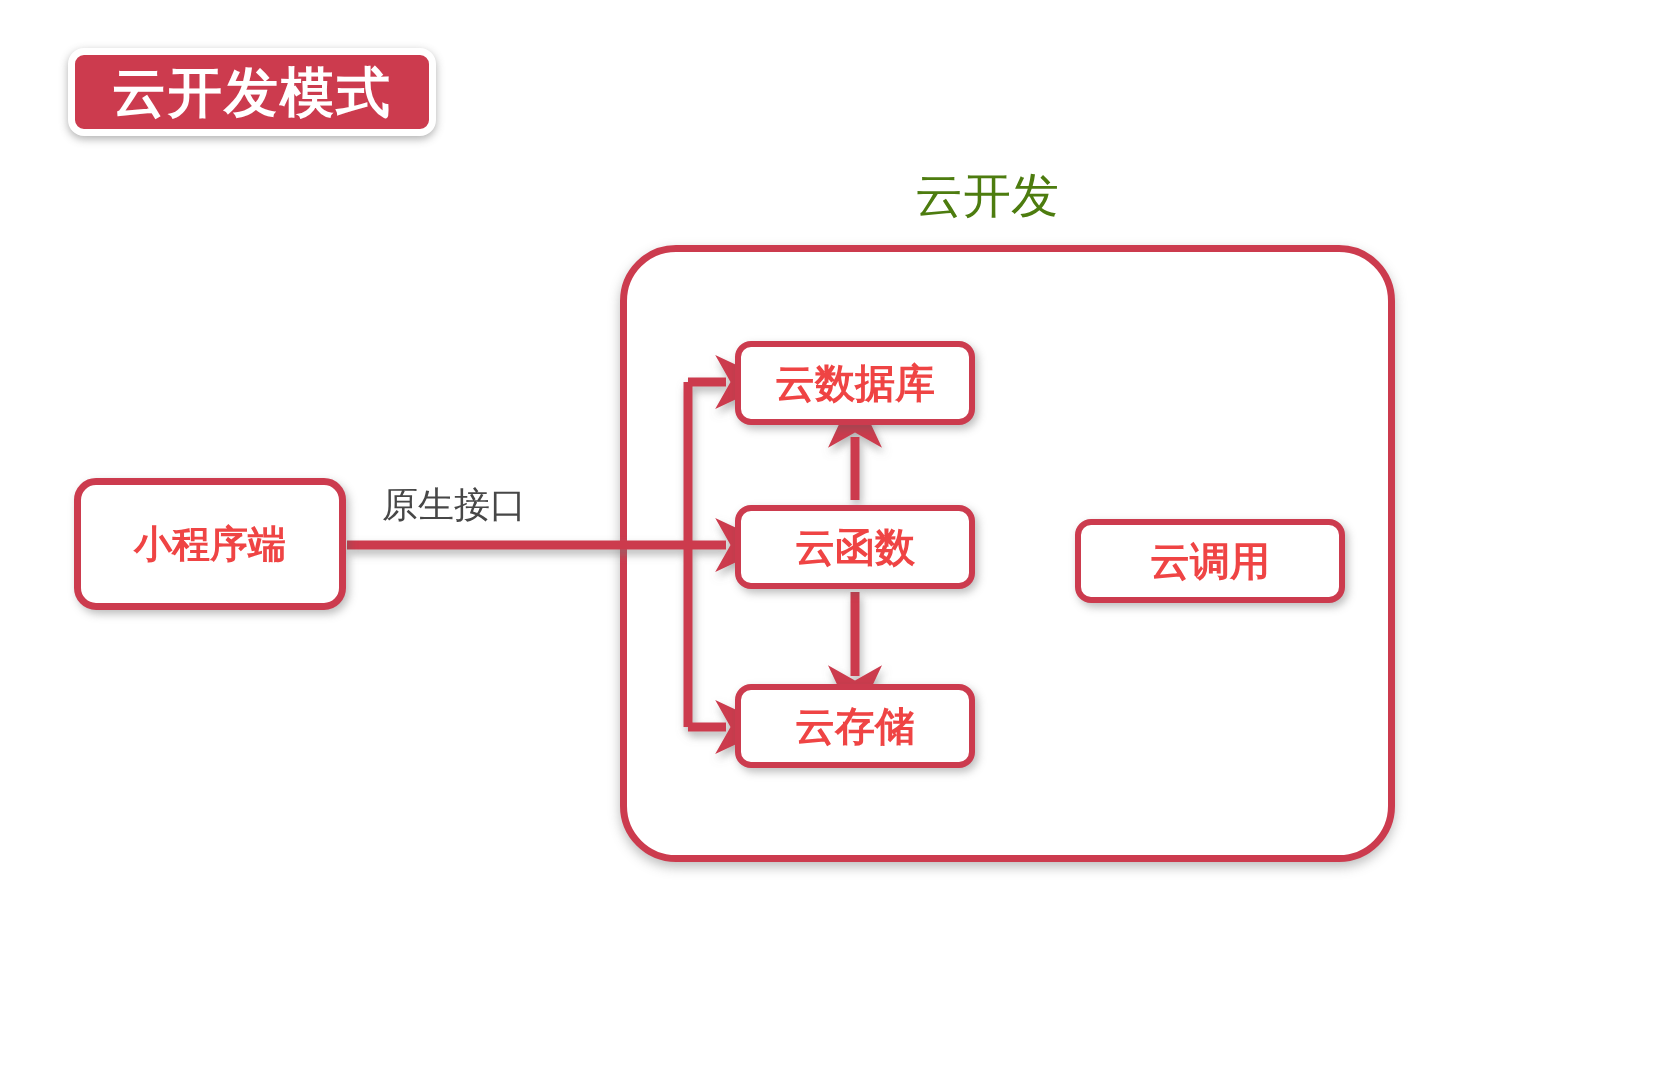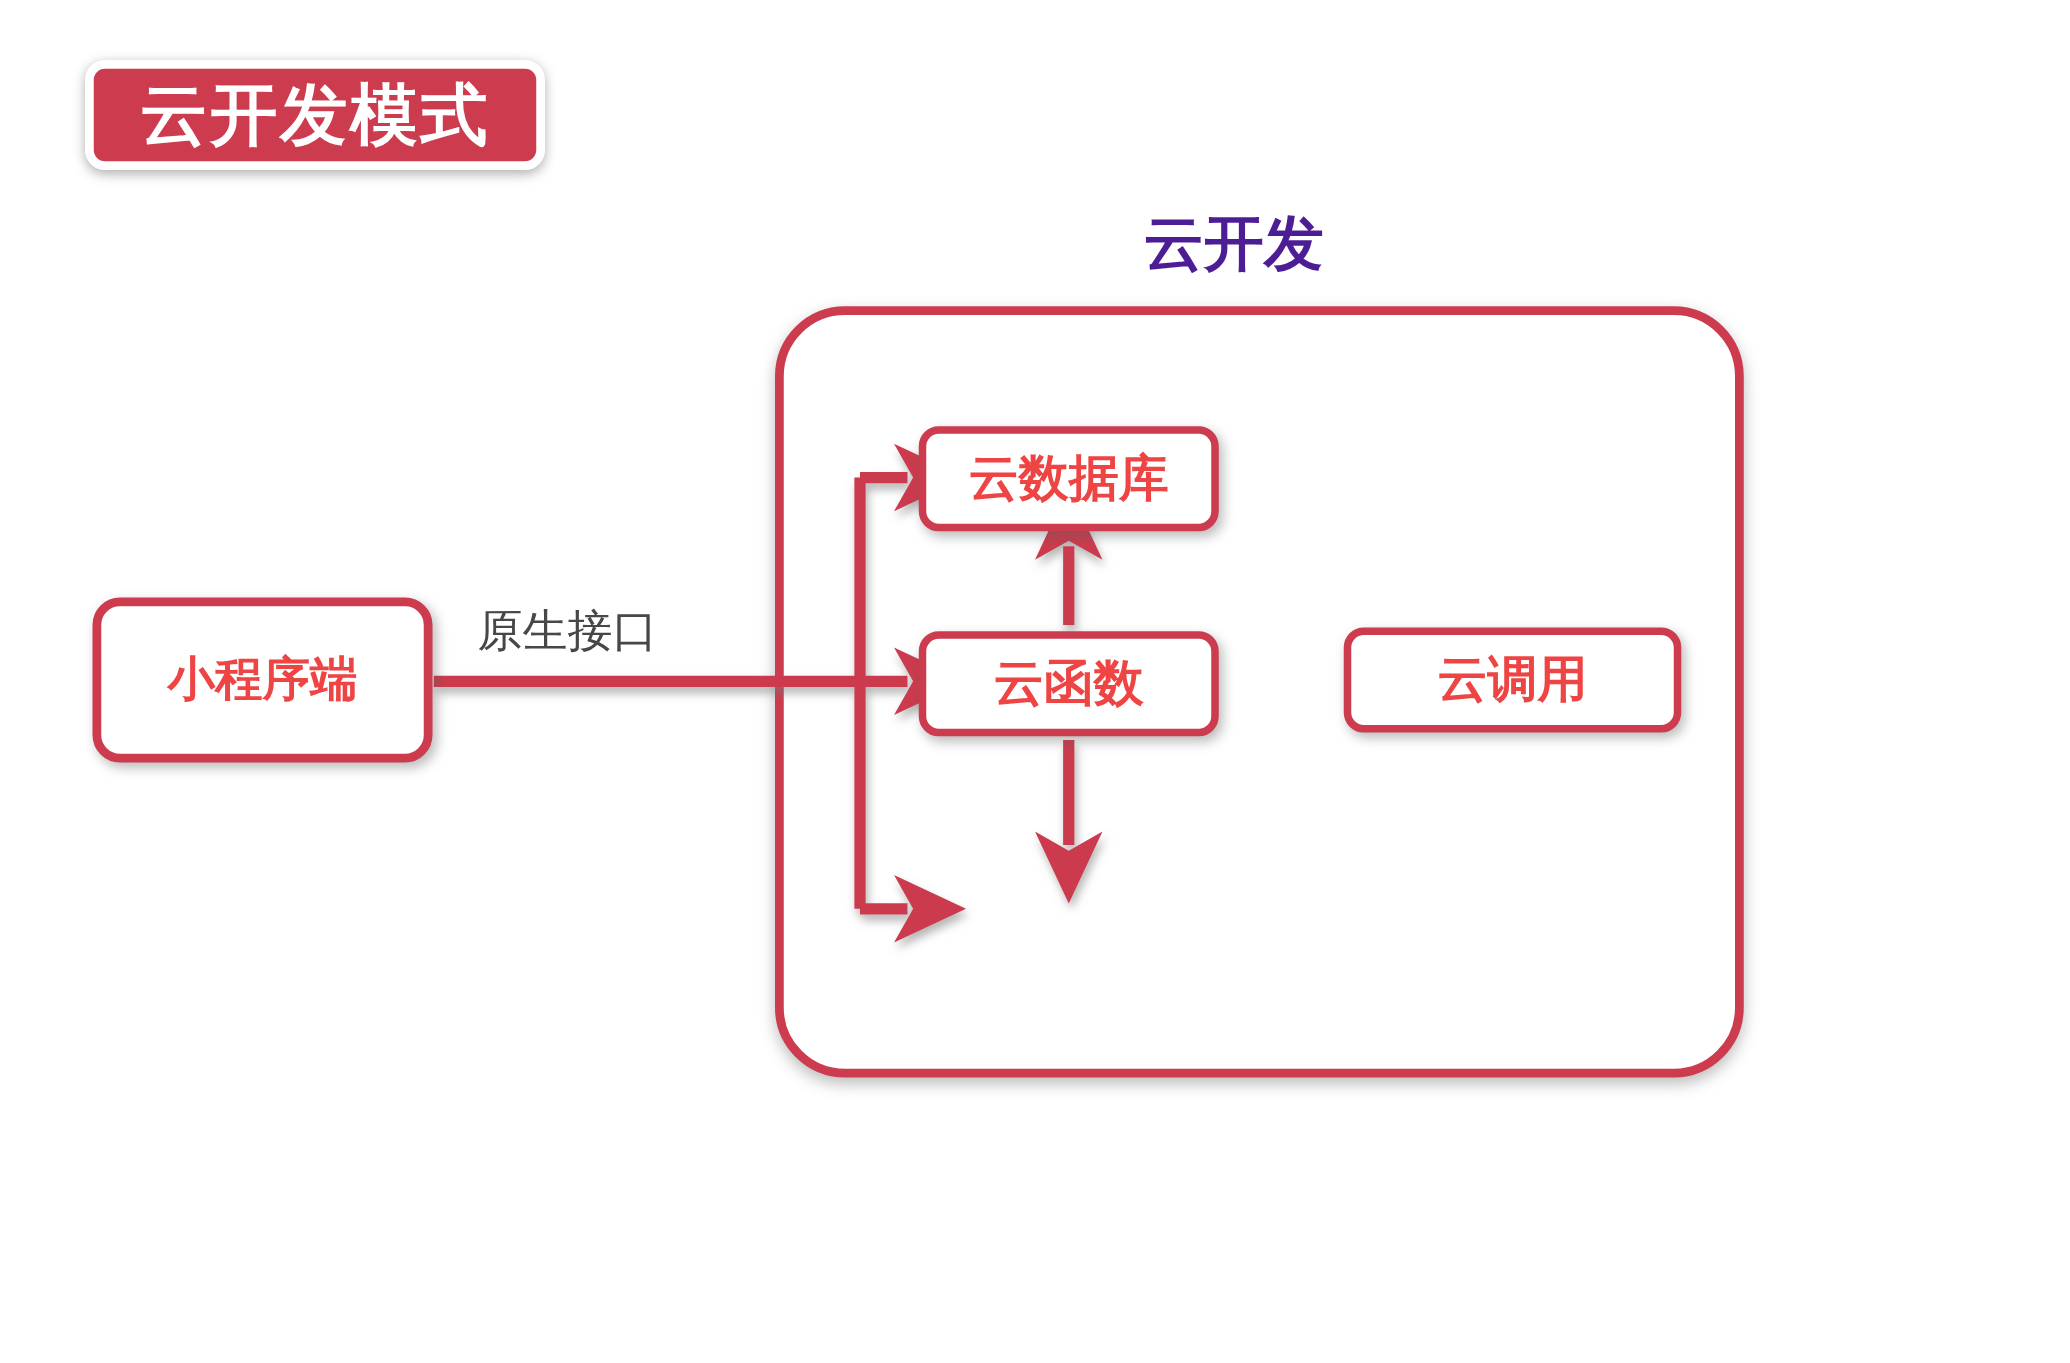--- a/index.html
+++ b/index.html
@@ -43,22 +43,22 @@
     line-height: 1;
     white-space: nowrap;
   }
 
   
   .section-label {
     position: absolute;
     left: 915px;
     top: 172px;
     font-size: 48px;
-    font-weight: bold;
-    color: #4c1d95;
+    font-weight: normal;
+    color: #4d7c0f;
     line-height: 1;
     white-space: nowrap;
   }
 
   
   .cloud-container {
     position: absolute;
     left: 620px;
     top: 245px;
     width: 775px;
@@ -116,21 +116,21 @@
   }
   .node-storage {
     left: 735px;
     top: 684px;
     width: 240px;
     height: 84px;
     font-size: 40px;
   }
   .node-call {
     left: 1075px;
-    top: 502px;
+    top: 519px;
     width: 270px;
     height: 84px;
     font-size: 40px;
   }
   .node-http {
     left: 1068px;
     top: 684px;
     width: 277px;
     height: 84px;
     font-size: 42px;
@@ -213,19 +213,22 @@
   </div>
 
   <div class="node node-db">
     <span>云数据库</span>
   </div>
 
   <div class="node node-fn">
     <span>云函数</span>
   </div>
 
+  <div class="node node-storage">
+    <span>云存储</span>
+  </div>
 
   <div class="node node-call">
     <span>云调用</span>
   </div>
 
 
 </div>
 
 </body></html>

